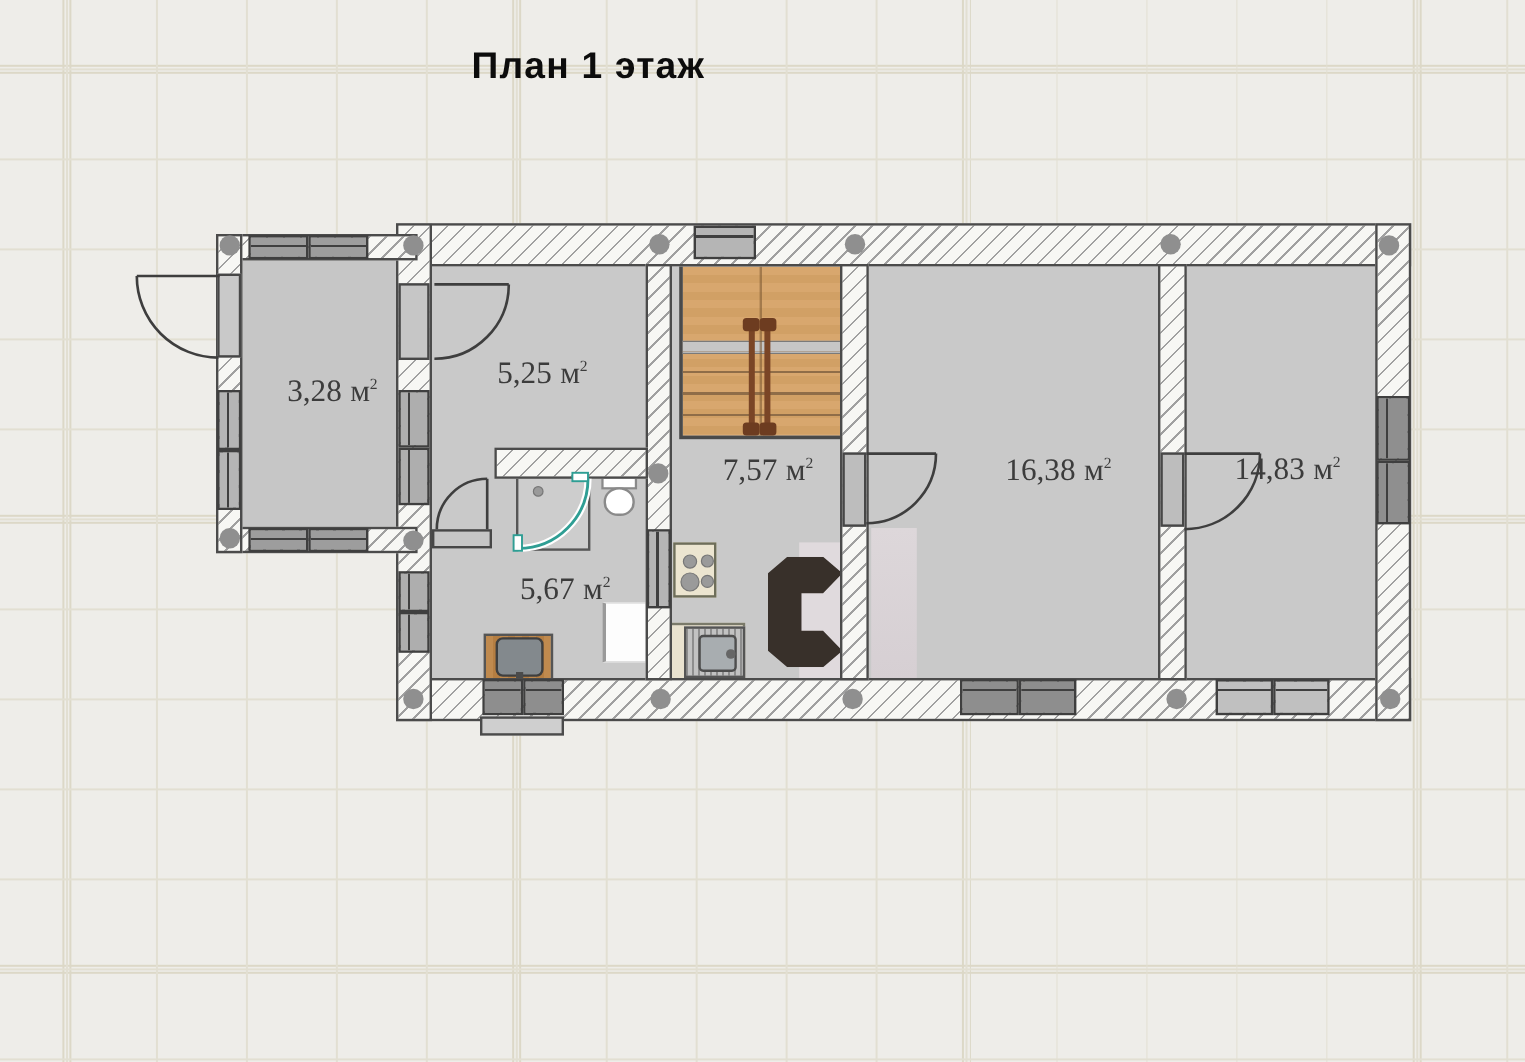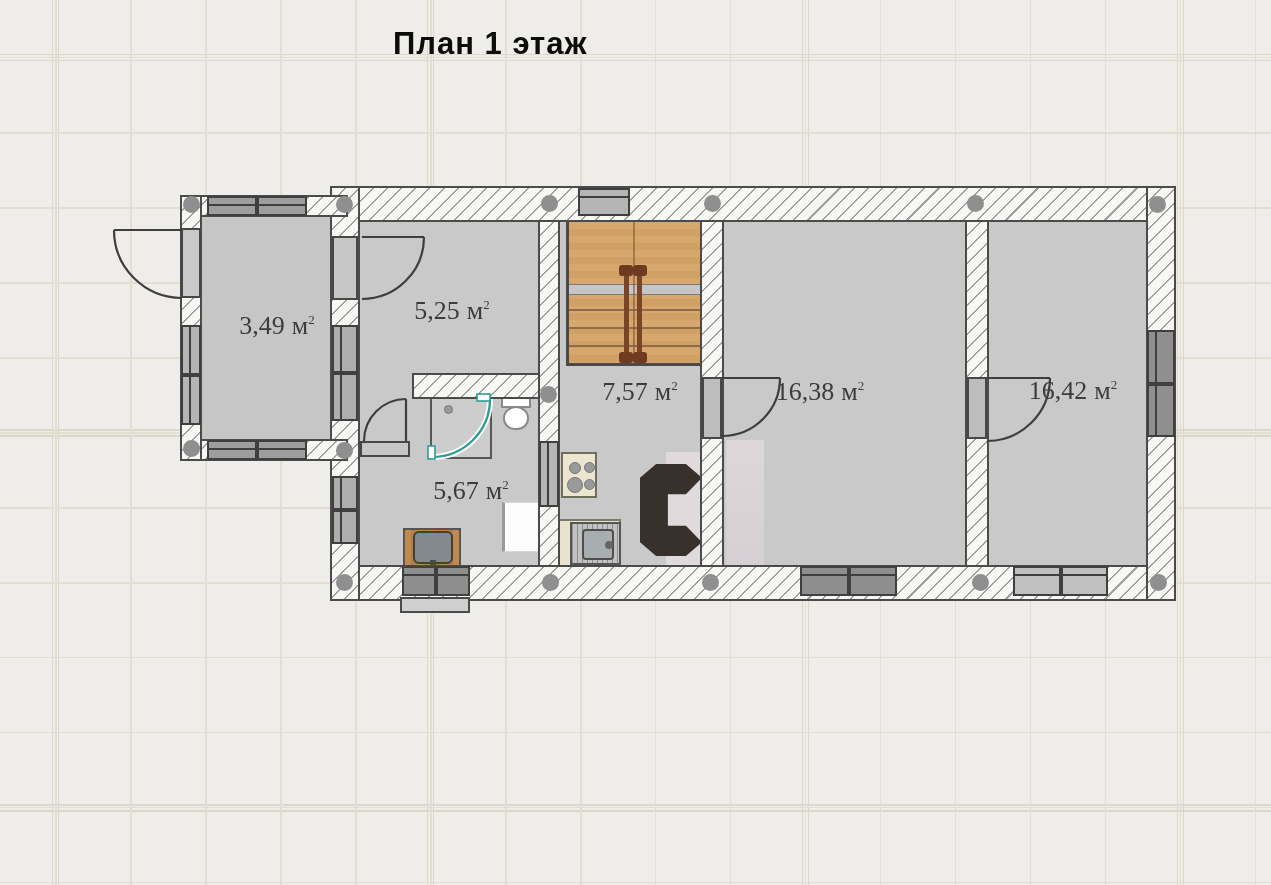--- a/index.html
+++ b/index.html
@@ -27,21 +27,21 @@
   .win.v{flex-direction:column;}
   .win.v i{background:linear-gradient(90deg,var(--wf,#b5b5b5) 0 6px,#3f3f3f 6px 8px,var(--wf,#b5b5b5) 8px);}
   .col{position:absolute;z-index:5;width:17px;height:17px;border-radius:50%;background:#8f8f8f;}
   .fix{position:absolute;box-sizing:border-box;z-index:2;}
   .burner{position:absolute;border-radius:50%;background:#9a9a9a;border:1px solid #777;}
   .overlay{position:absolute;left:0;top:0;z-index:5;pointer-events:none;}
   .room-label{position:absolute;z-index:6;transform:translate(-50%,-50%);
     font-family:"Liberation Serif",serif;font-size:26px;color:var(--label_color,#3c3c3c);white-space:nowrap;}
   .room-label .u{margin-left:7px;}
   .room-label sup{font-size:13px;}
-  .plan-title{position:absolute;left:393px;top:26px;z-index:6;
+  .plan-title{position:absolute;left:393px;top:37px;z-index:6;
     font-family:"Liberation Sans",sans-serif;font-weight:bold;font-size:31px;color:#0c0c0c;letter-spacing:1px;}
   #stairs{position:absolute;left:566px;top:219px;width:137px;height:147px;z-index:2;box-sizing:border-box;
     border:3px solid #4a4a4a;
     background:repeating-linear-gradient(180deg,var(--stair_wood,#d8a76e) 0 7px,#d1a065 7px 14px);}
   #stairs .band{position:absolute;left:0;right:0;top:62px;height:9px;background:#c6c6c6;border-top:1px solid #7a7a7a;border-bottom:1px solid #7a7a7a;}
   #stairs .steps{position:absolute;left:0;right:0;top:71px;bottom:0;
     background-image:repeating-linear-gradient(180deg,transparent 0 16px,#8f6d48 16px 18px);}
   #stairs .midline{position:absolute;left:64px;top:0;bottom:0;width:2px;background:rgba(120,85,50,.55);}
   .rail{position:absolute;z-index:2;background:var(--stair_rail,#7a4526);}
   .post{position:absolute;z-index:2;background:#6d3c20;border-radius:3px;}
@@ -185,31 +185,31 @@
       <path d="M987 378 H1050"></path>
       <path d="M1050 378 A63 63 0 0 1 987 441"></path>
     </g>
     <path d="M490 399 A58 58 0 0 1 432 457" stroke="#ffffff" stroke-width="6" fill="none"></path>
     <path d="M490 399 A58 58 0 0 1 432 457" stroke="#2f9e94" stroke-width="2.4" fill="none"></path>
     <rect x="477" y="394" width="13" height="7" fill="#ffffff" stroke="#2f9e94" stroke-width="1.6"></rect>
     <rect x="428" y="446" width="7" height="13" fill="#ffffff" stroke="#2f9e94" stroke-width="1.6"></rect>
   </svg>
 
   <div class="room-label" style="left:277px;top:326px;">
-    <span>3,49</span><span class="u"><span>м</span><sup>2</sup></span>
+    <span>3,28</span><span class="u"><span>м</span><sup>2</sup></span>
   </div>
   <div class="room-label" style="left:452px;top:311px;">
     <span>5,25</span><span class="u"><span>м</span><sup>2</sup></span>
   </div>
   <div class="room-label" style="left:471px;top:491px;">
     <span>5,67</span><span class="u"><span>м</span><sup>2</sup></span>
   </div>
   <div class="room-label" style="left:640px;top:392px;">
     <span>7,57</span><span class="u"><span>м</span><sup>2</sup></span>
   </div>
-  <div class="room-label" style="left:820px;top:392px;">
+  <div class="room-label" style="left:882px;top:392px;">
     <span>16,38</span><span class="u"><span>м</span><sup>2</sup></span>
   </div>
   <div class="room-label" style="left:1073px;top:391px;">
-    <span>16,42</span><span class="u"><span>м</span><sup>2</sup></span>
+    <span>14,83</span><span class="u"><span>м</span><sup>2</sup></span>
   </div>
 
 </div>
 
 </body></html>

